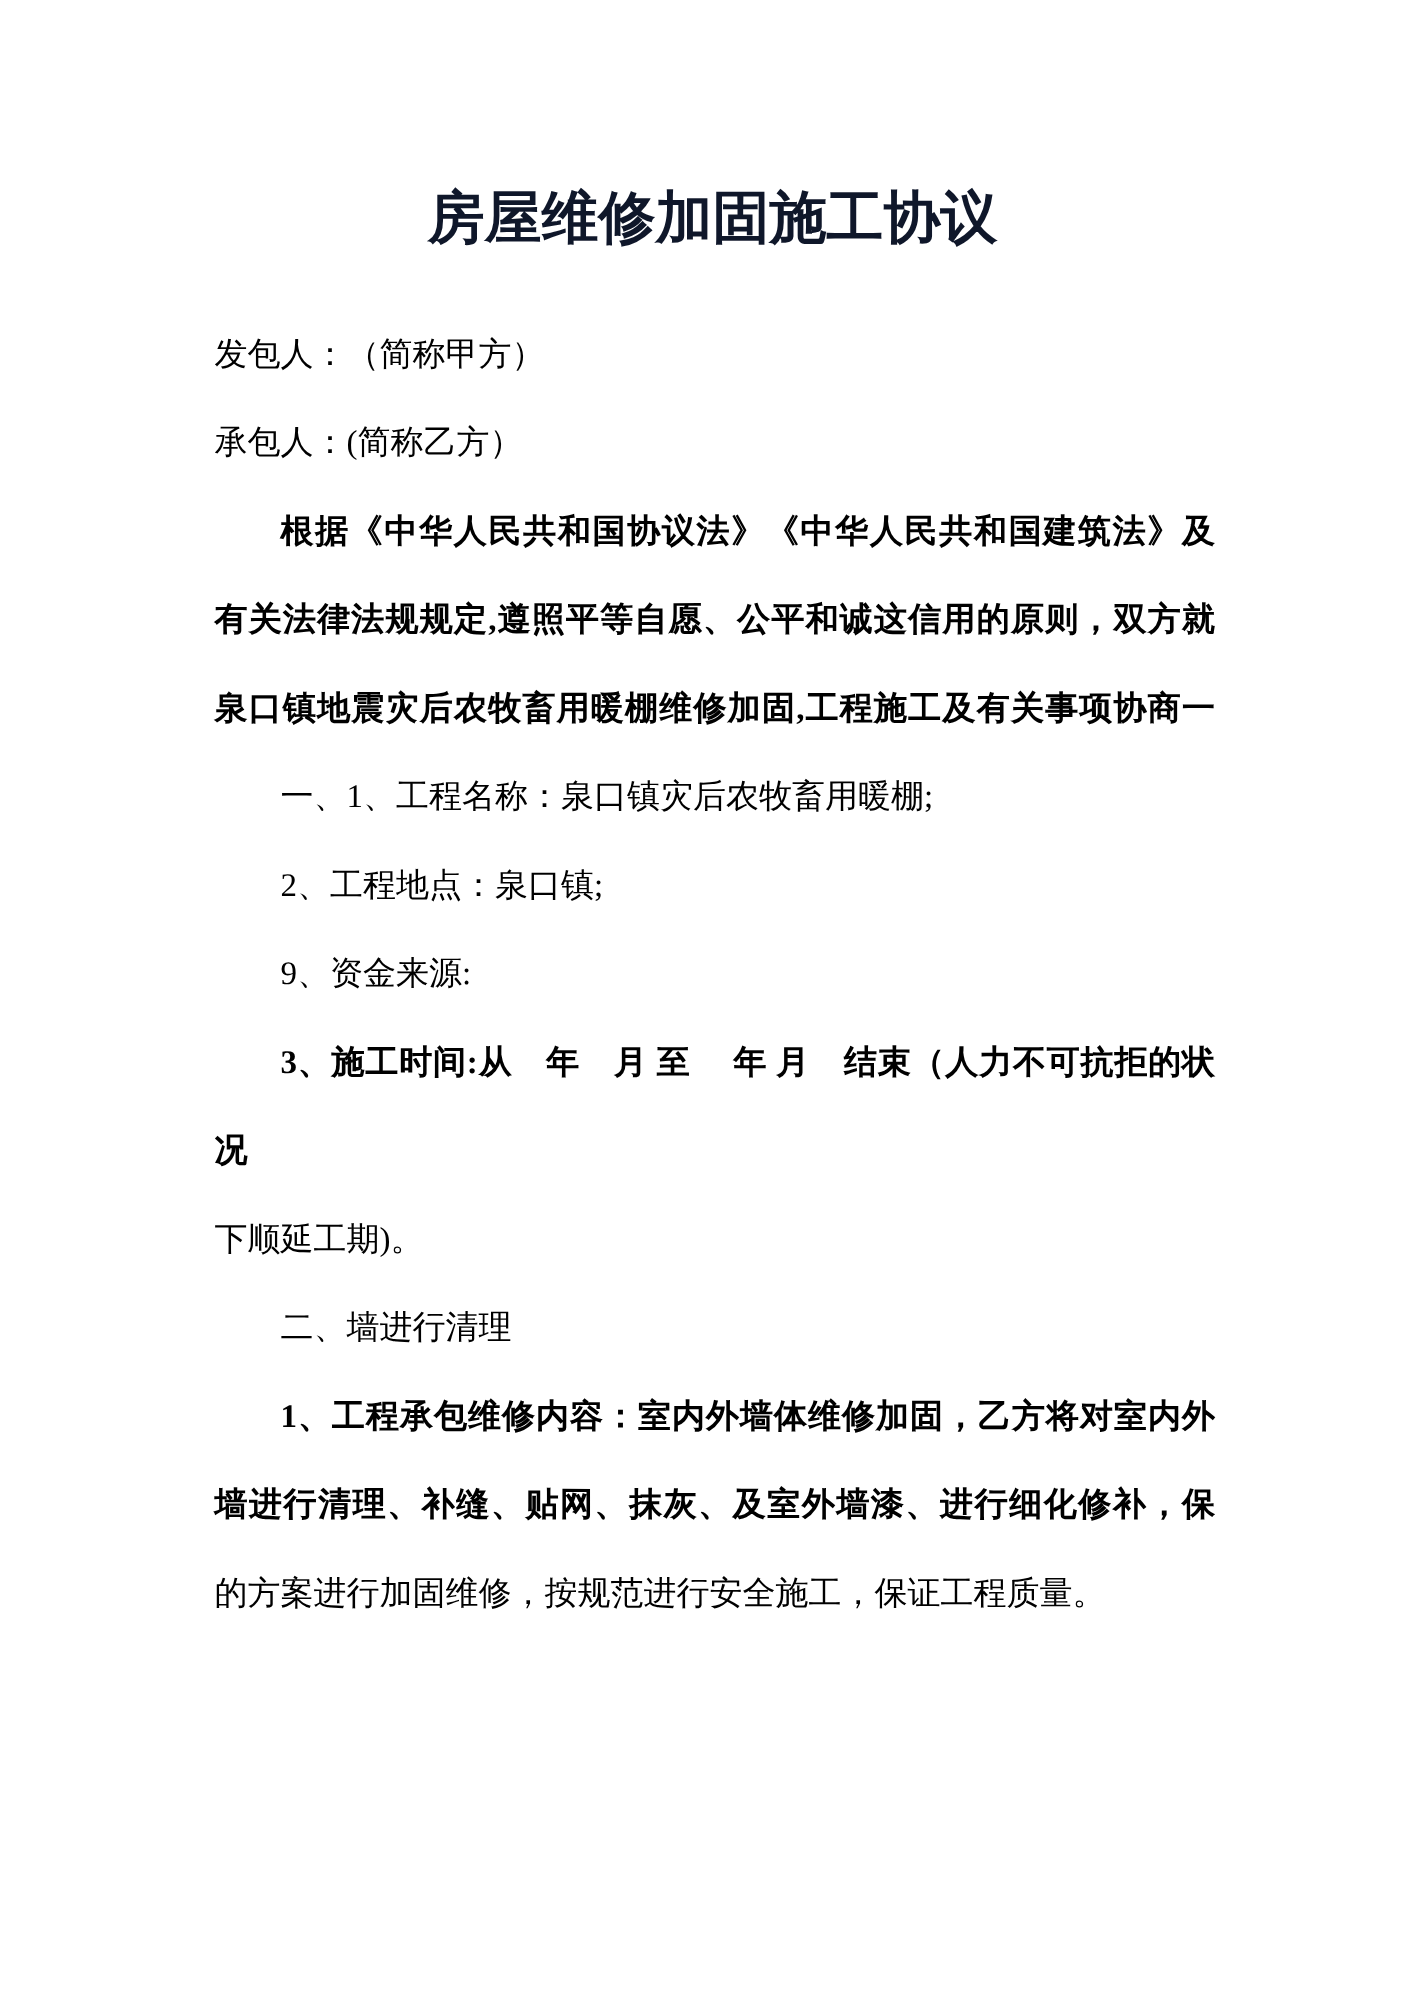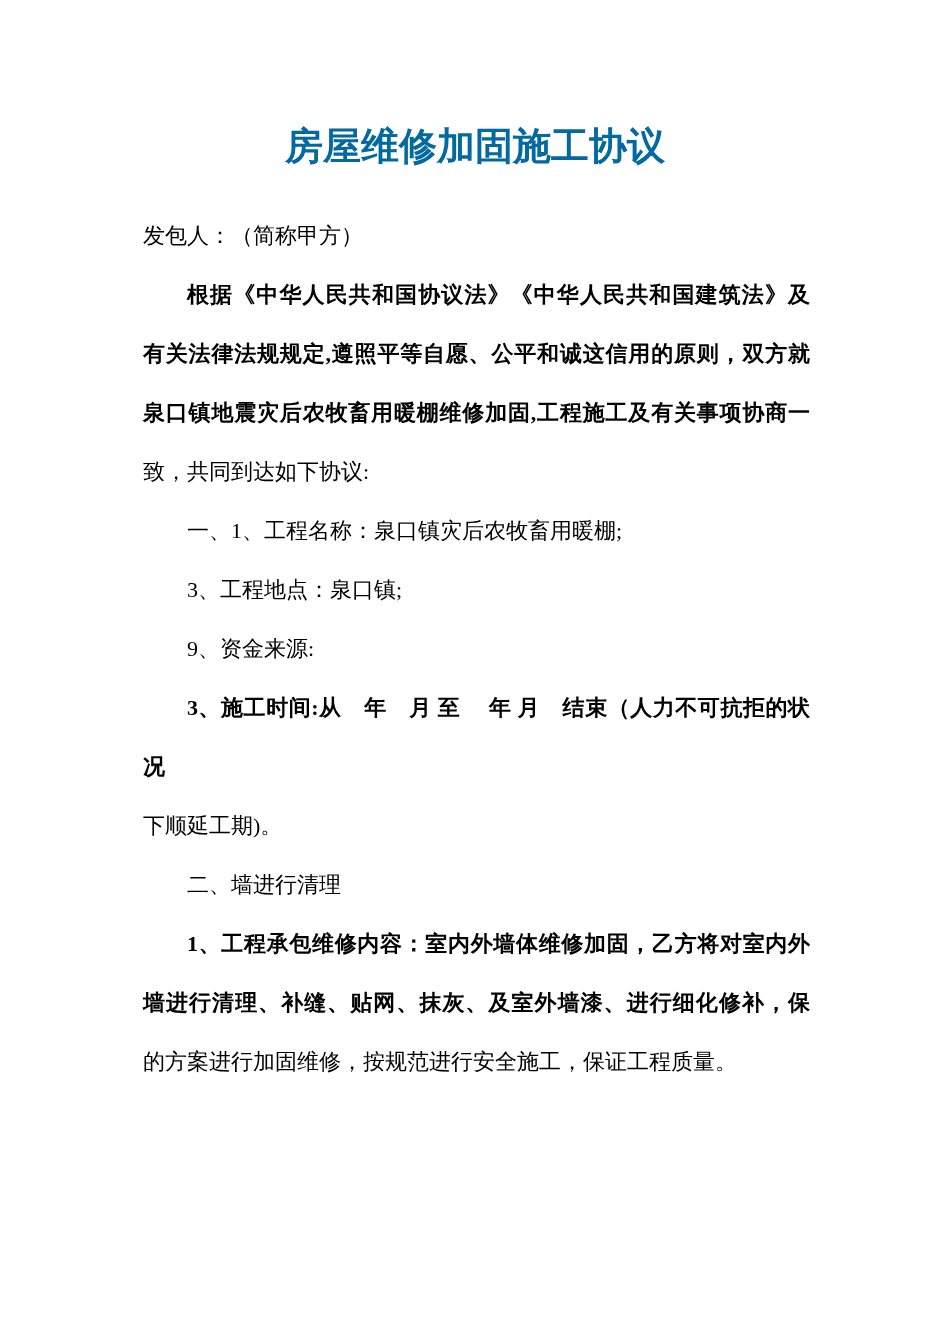--- a/index.html
+++ b/index.html
@@ -19,21 +19,21 @@
     height: 1344px;
     background: #ffffff;
     overflow: hidden;
   }
   .doc-title {
     margin: 118px 0 0 0;
     font-size: 38px;
     line-height: 56px;
     font-weight: 700;
     text-align: center;
-    color: #0369a1;
+    color: #0f172a;
     letter-spacing: 0;
   }
   .doc-body {
     margin: 32px 112px 0 143px;
     width: 667px;
   }
   .line {
     font-size: 22px;
     line-height: 59px;
     white-space: pre-wrap;
@@ -49,26 +49,26 @@
     text-indent: 44px;
   }
 </style>
 </head>
 <body>
 
 <div class="page">
   <h1 class="doc-title">房屋维修加固施工协议</h1>
   <div class="doc-body" id="doc-body">
       <div class="line">发包人：（简称甲方）</div>
+      <div class="line">承包人：(简称乙方）</div>
       <div class="line justify indent">根据《中华人民共和国协议法》《中华人民共和国建筑法》及</div>
       <div class="line justify">有关法律法规规定,遵照平等自愿、公平和诚这信用的原则，双方就</div>
       <div class="line justify">泉口镇地震灾后农牧畜用暖棚维修加固,工程施工及有关事项协商一</div>
-      <div class="line">致，共同到达如下协议:</div>
       <div class="line indent">一、1、工程名称：泉口镇灾后农牧畜用暖棚;</div>
-      <div class="line indent">3、工程地点：泉口镇;</div>
+      <div class="line indent">2、工程地点：泉口镇;</div>
       <div class="line indent">9、资金来源:</div>
       <div class="line justify indent">3、施工时间:从　年　月 至　 年 月　结束（人力不可抗拒的状况</div>
       <div class="line">下顺延工期)。</div>
       <div class="line indent">二、墙进行清理</div>
       <div class="line justify indent">1、工程承包维修内容：室内外墙体维修加固，乙方将对室内外</div>
       <div class="line justify">墙进行清理、补缝、贴网、抹灰、及室外墙漆、进行细化修补，保</div>
       <div class="line">的方案进行加固维修，按规范进行安全施工，保证工程质量。</div>
     </div>
 </div>
 

